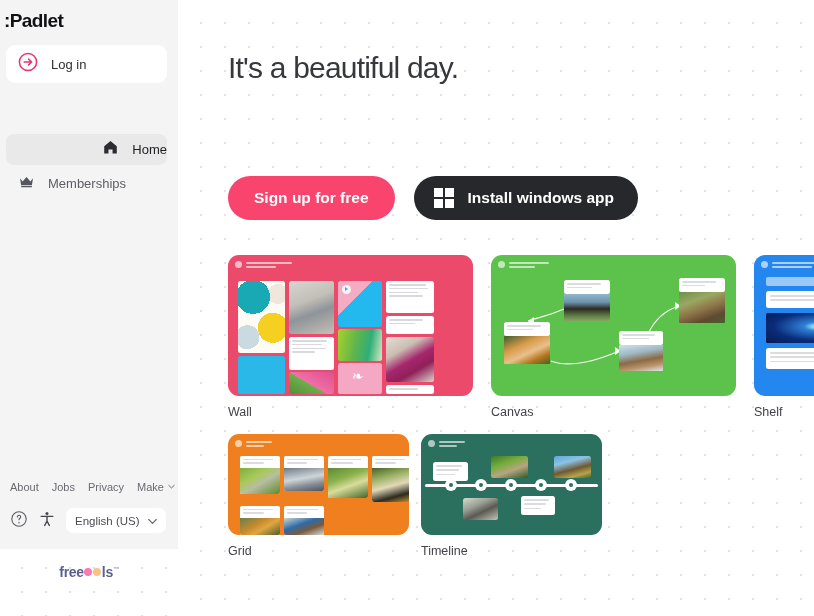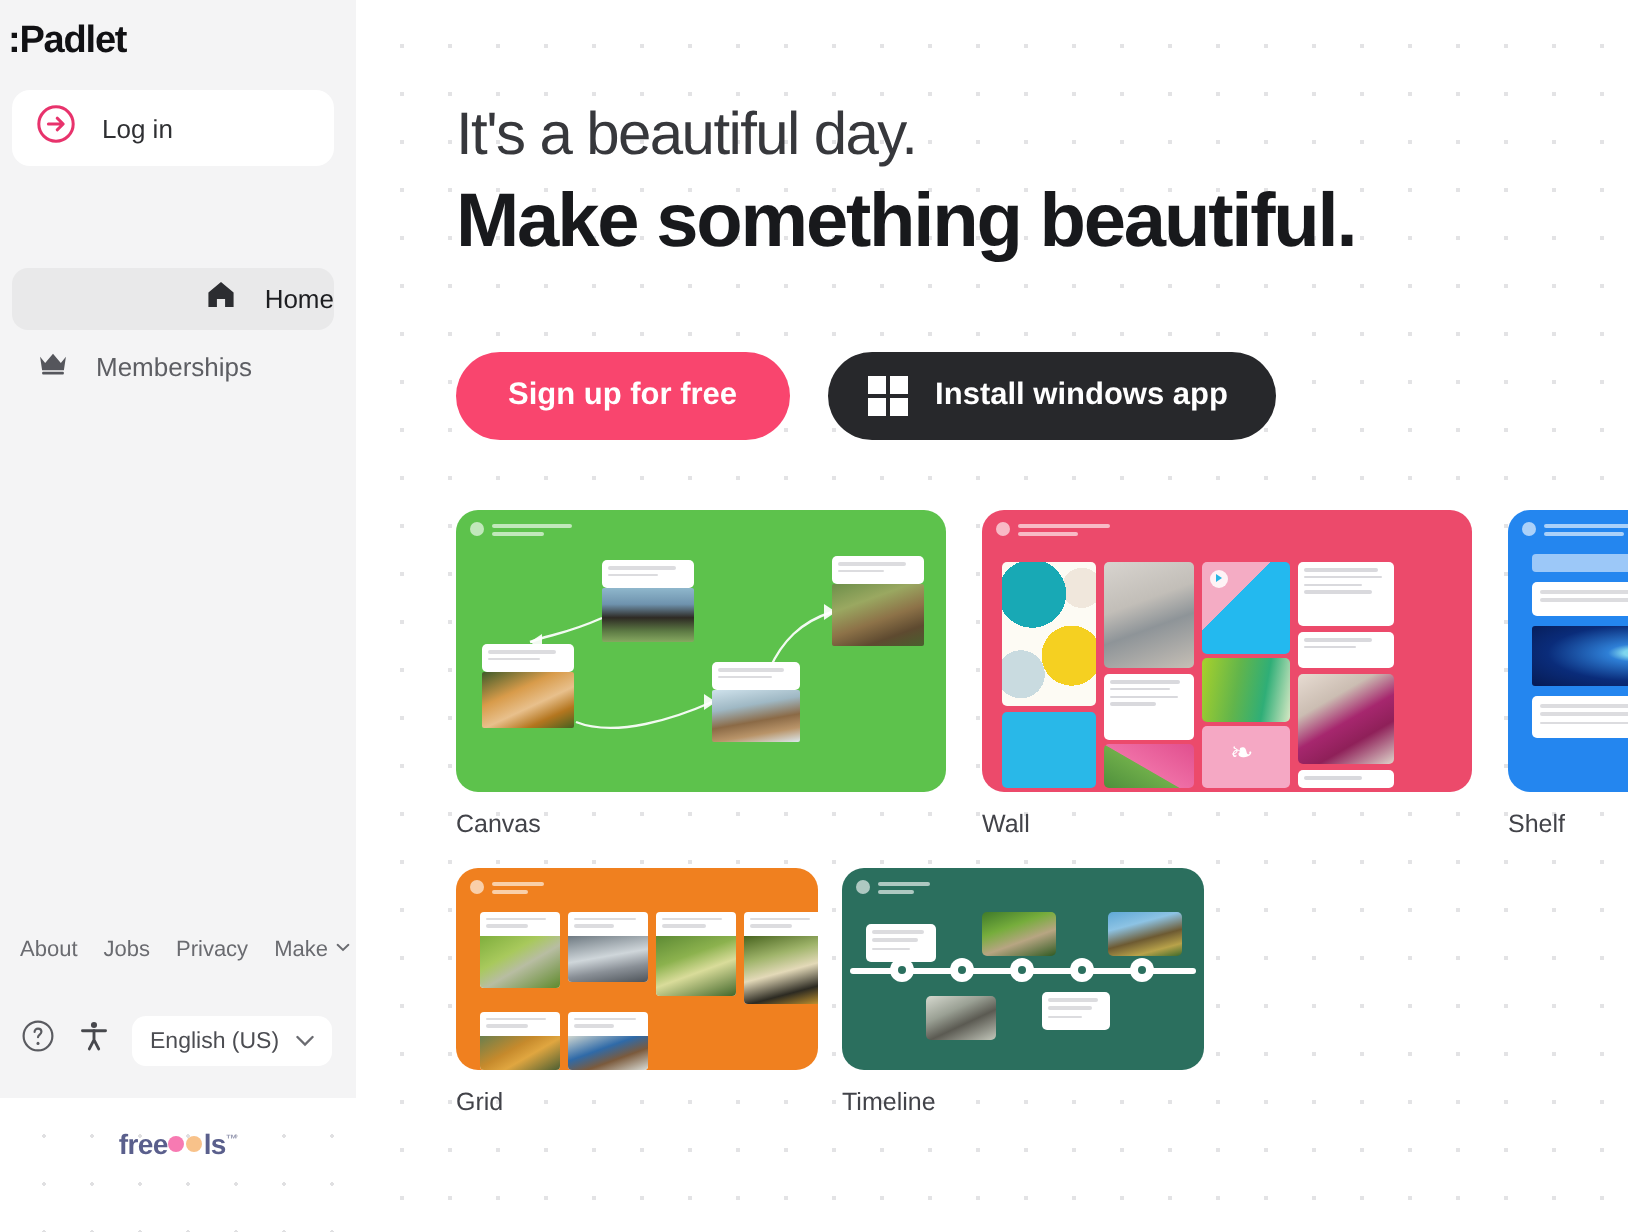--- a/index.html
+++ b/index.html
@@ -45,21 +45,21 @@
     padding-left: 12px;
     gap: 13px;
     margin-bottom: 3px;
     cursor: pointer;
   }
   .nav-item.active { background: #e9e9ea; justify-content: flex-end; }
   .nav-label { font-size: 13px; color: #5d5e63; }
   .nav-item.active .nav-label { color: #1d1e21; }
 
   .foot-links {
-    position: absolute; left: 10px; top: 469px;
+    position: absolute; left: 10px; top: 481px;
     display: flex; align-items: center; gap: 13px;
   }
   .foot-links a, .foot-more {
     font-size: 11px; color: #6a6b70; text-decoration: none;
     display: flex; align-items: center; gap: 3px; cursor: pointer;
   }
   .foot-row2 {
     position: absolute; left: 10px; top: 508px;
     display: flex; align-items: center; gap: 10px;
   }
@@ -297,39 +297,88 @@
 
     <div class="watermark-zone">
       <div class="watermark"><span>free</span><span class="wm-dot" style="background:#f77ab2"></span><span class="wm-dot" style="background:#f8c28a"></span><span>ls</span><span class="wm-tm">™</span></div>
     </div>
   </aside>
 
   <main class="main">
 
     <div class="hero">
       <div class="hero-l1">It's a beautiful day.</div>
-      <div class="hero-l2">Make something beautiful.</div>
     </div>
 
     <div class="cta-row">
       <button class="btn-signup">Sign up for free</button>
       <button class="btn-install">
         <span class="win-logo">
             <i></i>
             <i></i>
             <i></i>
             <i></i>
           </span>
         <span>Install windows app</span>
       </button>
     </div>
 
     <div class="gallery">
 
       <div class="g-row r1">
+
+        <div class="card-wrap">
+          <div class="card c-wall">
+            <div class="board-hdr">
+              <span class="bh-av"></span>
+              <span class="bh-lines">
+                  <i style="width:46px"></i>
+                  <i style="width:30px"></i>
+                </span>
+            </div>
+            <div class="sw wall-art1"></div>
+            <div class="sw wall-blue"></div>
+            <div class="sw wall-ph2"></div>
+            <div class="post wall-post1">
+              <div class="txt">
+                  <i style="width:90%"></i>
+                  <i style="width:78%"></i>
+                  <i style="width:86%"></i>
+                  <i style="width:60%"></i>
+                </div>
+            </div>
+            <div class="sw wall-ph3"></div>
+            <div class="sw wall-video">
+                <span class="wall-vbtn"></span>
+              </div>
+            <div class="sw wall-ph4"></div>
+            <div class="sw wall-leaf"></div>
+            <div class="post wall-post2">
+              <div class="txt">
+                  <i style="width:88%"></i>
+                  <i style="width:94%"></i>
+                  <i style="width:70%"></i>
+                  <i style="width:82%"></i>
+                </div>
+            </div>
+            <div class="post wall-post3">
+              <div class="txt">
+                  <i style="width:80%"></i>
+                  <i style="width:62%"></i>
+                </div>
+            </div>
+            <div class="sw wall-ph5"></div>
+            <div class="post wall-post4">
+              <div class="txt">
+                  <i style="width:70%"></i>
+                </div>
+            </div>
+          </div>
+          <div class="card-label">Wall</div>
+        </div>
 
         <div class="card-wrap">
           <div class="card c-canvas">
             <div class="board-hdr">
               <span class="bh-av"></span>
               <span class="bh-lines">
                   <i style="width:40px"></i>
                   <i style="width:26px"></i>
                 </span>
             </div>
@@ -367,70 +416,20 @@
                   <i style="width:84%"></i>
                   <i style="width:58%"></i>
                 </div>
               <div class="cv-img" style="height:31px;background:linear-gradient(160deg,#6d8f4a 0%,#9aa861 30%,#8d7248 56%,#5e4a30 78%,#4a5f2e 100%)"></div>
             </div>
           </div>
           <div class="card-label">Canvas</div>
         </div>
 
         <div class="card-wrap">
-          <div class="card c-wall">
-            <div class="board-hdr">
-              <span class="bh-av"></span>
-              <span class="bh-lines">
-                  <i style="width:46px"></i>
-                  <i style="width:30px"></i>
-                </span>
-            </div>
-            <div class="sw wall-art1"></div>
-            <div class="sw wall-blue"></div>
-            <div class="sw wall-ph2"></div>
-            <div class="post wall-post1">
-              <div class="txt">
-                  <i style="width:90%"></i>
-                  <i style="width:78%"></i>
-                  <i style="width:86%"></i>
-                  <i style="width:60%"></i>
-                </div>
-            </div>
-            <div class="sw wall-ph3"></div>
-            <div class="sw wall-video">
-                <span class="wall-vbtn"></span>
-              </div>
-            <div class="sw wall-ph4"></div>
-            <div class="sw wall-leaf"></div>
-            <div class="post wall-post2">
-              <div class="txt">
-                  <i style="width:88%"></i>
-                  <i style="width:94%"></i>
-                  <i style="width:70%"></i>
-                  <i style="width:82%"></i>
-                </div>
-            </div>
-            <div class="post wall-post3">
-              <div class="txt">
-                  <i style="width:80%"></i>
-                  <i style="width:62%"></i>
-                </div>
-            </div>
-            <div class="sw wall-ph5"></div>
-            <div class="post wall-post4">
-              <div class="txt">
-                  <i style="width:70%"></i>
-                </div>
-            </div>
-          </div>
-          <div class="card-label">Wall</div>
-        </div>
-
-        <div class="card-wrap">
           <div class="card c-shelf">
             <div class="board-hdr">
               <span class="bh-av"></span>
               <span class="bh-lines">
                   <i style="width:62px"></i>
                   <i style="width:40px"></i>
                 </span>
             </div>
             <div class="sh-col">
               <div class="sh-bar"></div>

